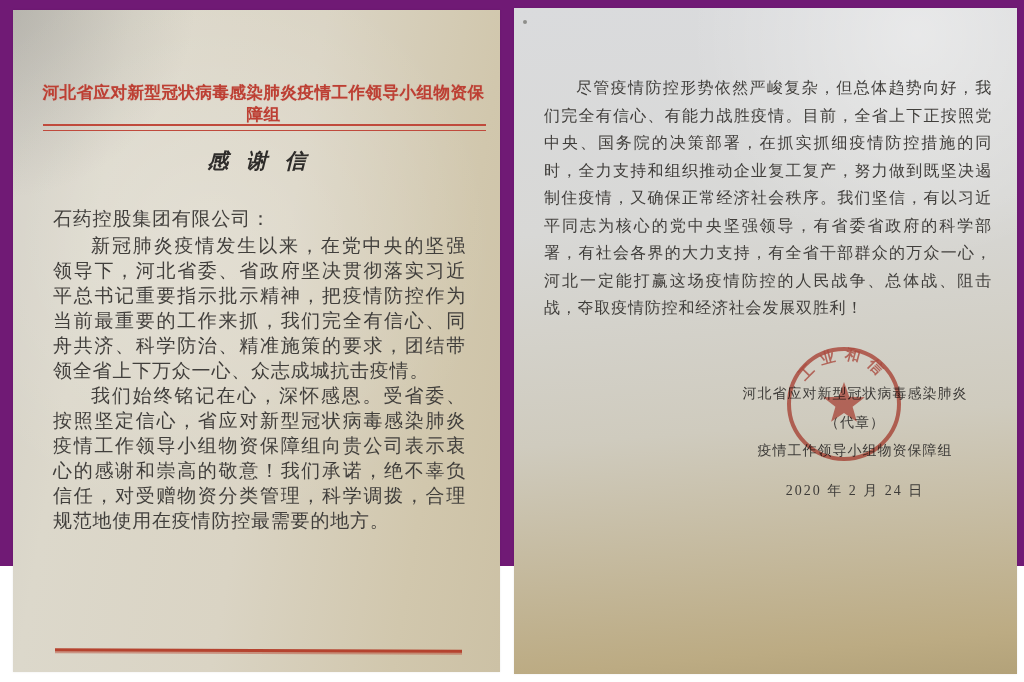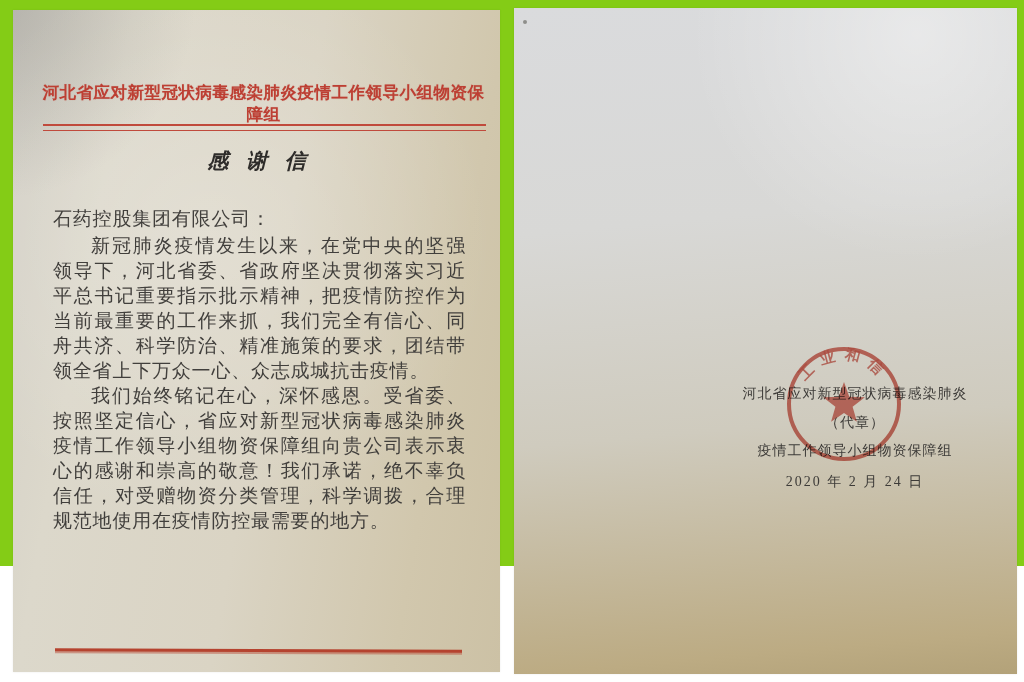--- a/index.html
+++ b/index.html
@@ -1,18 +1,18 @@
 <!DOCTYPE html>
 <html><head>
 <meta charset="utf-8">
 <style>
   * { margin:0; padding:0; box-sizing:border-box; }
   html,body { width:1024px; height:682px; background:#ffffff; overflow:hidden;
     font-family:"Liberation Serif","DejaVu Serif",serif; }
-  .canvas { position:relative; width:1024px; height:566px; background:#84cc16; }
+  .canvas { position:relative; width:1024px; height:566px; background:#701a75; }
 
   
   .page { position:absolute; overflow:hidden; }
   .page-left {
     left:13px; top:10px; width:487px; height:662px;
     background:
       radial-gradient(circle at -4% -2%, rgba(110,110,108,0.30), rgba(110,110,108,0.0) 24%),
       radial-gradient(circle at 40% 35%, rgba(255,255,255,0.22), rgba(255,255,255,0) 55%),
       linear-gradient(100deg, #d2cfc6 0%, #dcd8cb 20%, #dad4c4 52%, #d1c7ad 82%, #ccc1a5 100%);
     box-shadow:0 0 2px rgba(0,0,0,0.08);
@@ -59,21 +59,21 @@
     position:absolute; top:66px; left:30px; right:25px;
     color:#403e3b; font-size:16px; line-height:27.5px; letter-spacing:0.8px;
     text-align:justify; text-indent:2em;
   }
   .sig-block {
     position:absolute; top:372px; right:12px; width:300px;
     text-align:center; color:#3d3b38; font-size:14px; line-height:28.5px;
     letter-spacing:1px;
     font-family:Liberation Serif, serif;
   }
-  .sig-date { letter-spacing:2px; margin-top:2px; }
+  .sig-date { letter-spacing:2px; margin-top:11px; }
   .seal {
     position:absolute; left:268px; top:334px; width:124px; height:124px;
     mix-blend-mode:multiply; opacity:0.88;
   }
 </style>
 </head>
 <body>
 
 <div class="canvas">
 
@@ -89,20 +89,21 @@
       <p>新冠肺炎疫情发生以来，在党中央的坚强领导下，河北省委、省政府坚决贯彻落实习近平总书记重要指示批示精神，把疫情防控作为当前最重要的工作来抓，我们完全有信心、同舟共济、科学防治、精准施策的要求，团结带领全省上下万众一心、众志成城抗击疫情。</p>
       <p>我们始终铭记在心，深怀感恩。受省委、按照坚定信心，省应对新型冠状病毒感染肺炎疫情工作领导小组物资保障组向贵公司表示衷心的感谢和崇高的敬意！我们承诺，绝不辜负信任，对受赠物资分类管理，科学调拨，合理规范地使用在疫情防控最需要的地方。</p>
     </div>
 
     <div class="footer-rule"></div>
   </div>
 
   <div class="page page-right">
     <div class="speck"></div>
 
+    <p class="body2">尽管疫情防控形势依然严峻复杂，但总体趋势向好，我们完全有信心、有能力战胜疫情。目前，全省上下正按照党中央、国务院的决策部署，在抓实抓细疫情防控措施的同时，全力支持和组织推动企业复工复产，努力做到既坚决遏制住疫情，又确保正常经济社会秩序。我们坚信，有以习近平同志为核心的党中央坚强领导，有省委省政府的科学部署，有社会各界的大力支持，有全省干部群众的万众一心，河北一定能打赢这场疫情防控的人民战争、总体战、阻击战，夺取疫情防控和经济社会发展双胜利！</p>
 
     <div class="sig-block">
       <div>河北省应对新型冠状病毒感染肺炎</div>
       <div>（代章）</div>
       <div>疫情工作领导小组物资保障组</div>
       <div class="sig-date">2020 年 2 月 24 日</div>
     </div>
 
     <svg class="seal" viewBox="0 0 124 124" xmlns="http://www.w3.org/2000/svg">
       <circle cx="62" cy="62" r="55" fill="none" stroke="#c9463a" stroke-width="4" opacity="0.85"></circle>

